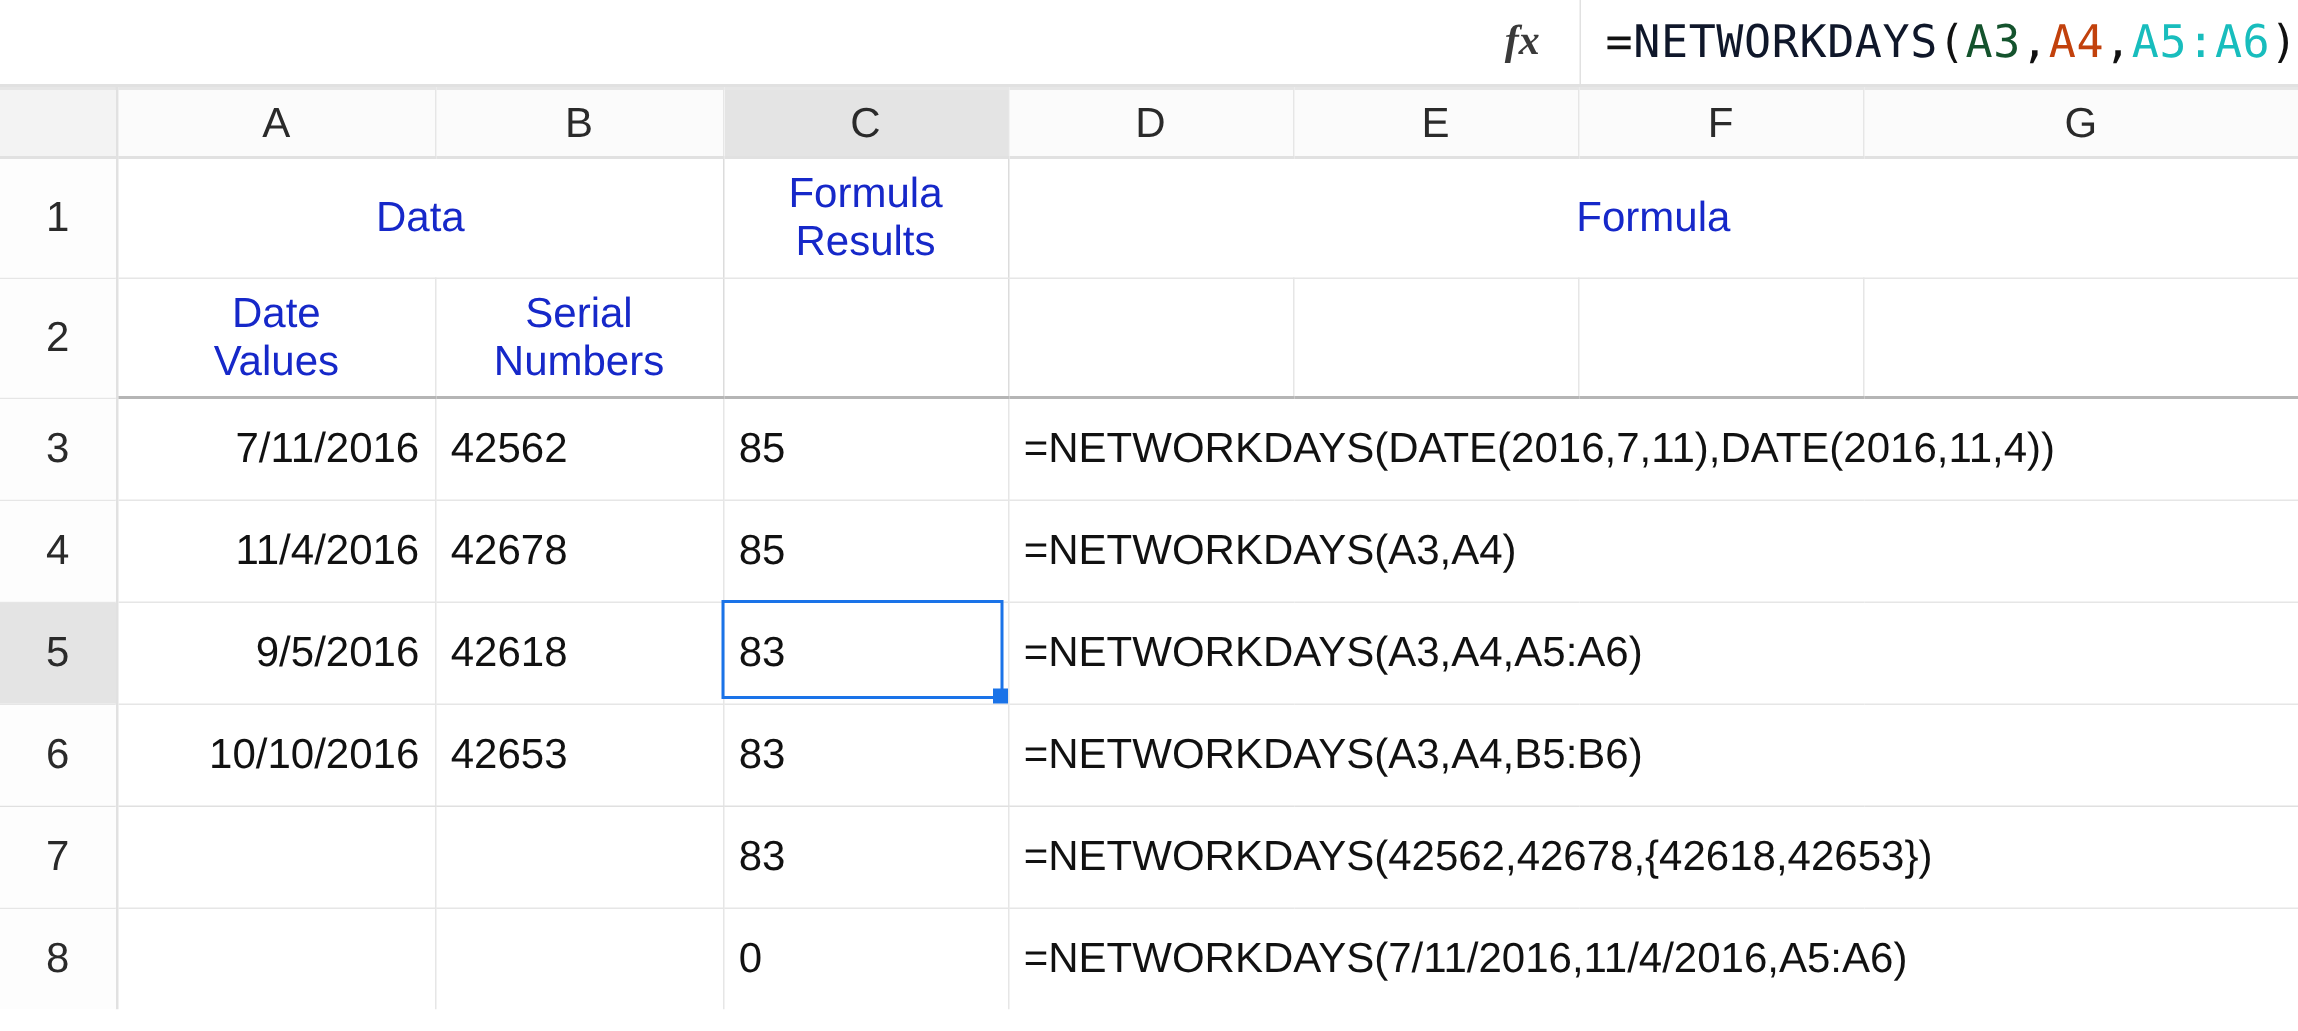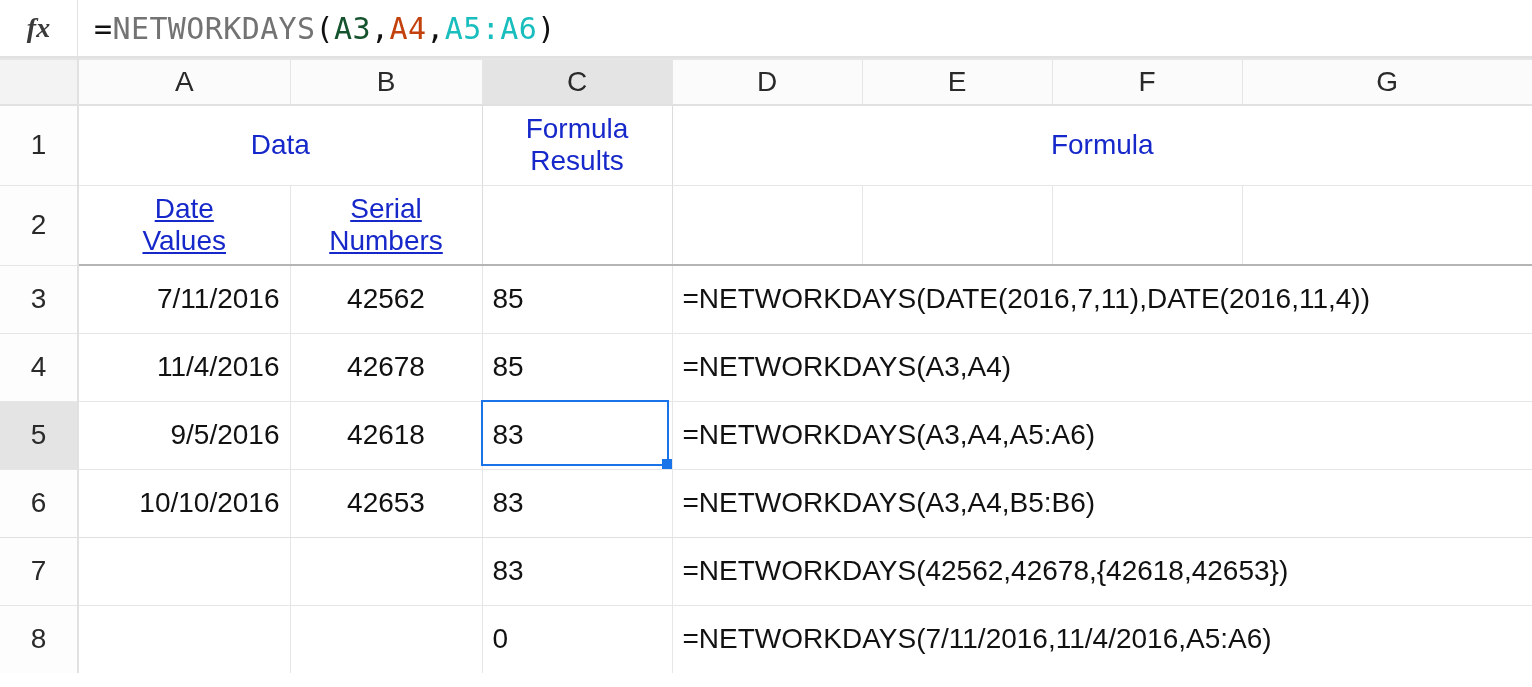--- a/index.html
+++ b/index.html
@@ -11,20 +11,21 @@
     background: #fff;
     width: 1532px;
   }
 
   
   .fbar {
     display: flex;
     align-items: center;
     height: 58px;
     border-bottom: 2px solid #e1e1e1;
+    justify-content: flex-end;
   }
   .fx-box {
     width: 78px;
     display: flex;
     align-items: center;
     justify-content: center;
     border-right: 1px solid #e1e1e1;
     height: 100%;
   }
   .fx-icon {
@@ -34,21 +35,21 @@
     font-size: 28px;
     color: #3a3a3a;
   }
   .fx-formula {
     padding-left: 16px;
     font-family: "Consolas","Menlo",monospace;
     font-size: 30px;
     letter-spacing: 0.4px;
   }
   .tk-op  { color:#111; }
-  .tk-fn  { color:#737373; }
+  .tk-fn  { color:#0f172a; }
   .tk-a1  { color:#14532d; }  
   .tk-a2  { color:#c2410c; }  
   .tk-a3  { color:#18bdbd; }  
 
   
   .sheet {
     border-collapse: collapse;
     table-layout: fixed;
     width: 100%;
   }
@@ -112,33 +113,32 @@
     text-align: center;
     font-size: 28px;
     line-height: 1.15;
   }
   .sheet tr.r1 td, .sheet tr.r1 th.rowhdr { height: 80px; }
   .sheet tr.r2 td, .sheet tr.r2 th.rowhdr { height: 80px; }
 
   
   .sheet tr.r2 td {
     border-bottom: 2px solid #b5b5b5;
-    text-decoration: underline;
   }
   .sheet tr.r2 td:not(:last-child) {
     border-right: 1px solid #e6e6e6;
   }
   
   .sheet tr.r1 td {
     border-bottom: 1px solid #e6e6e6;
   }
 
   
   .col-A { text-align: right;  padding-right: 16px; margin-top: 21px; }
-  .col-B { text-align: center; }
+  .col-B { }
   .col-C { text-align: left; }
   .formula-cell {
     text-align: left;
     padding-left: 10px;
     white-space: nowrap;
     overflow: visible;
     font-size: 28px;
   }
   
   .formula-cell span.ftext {

